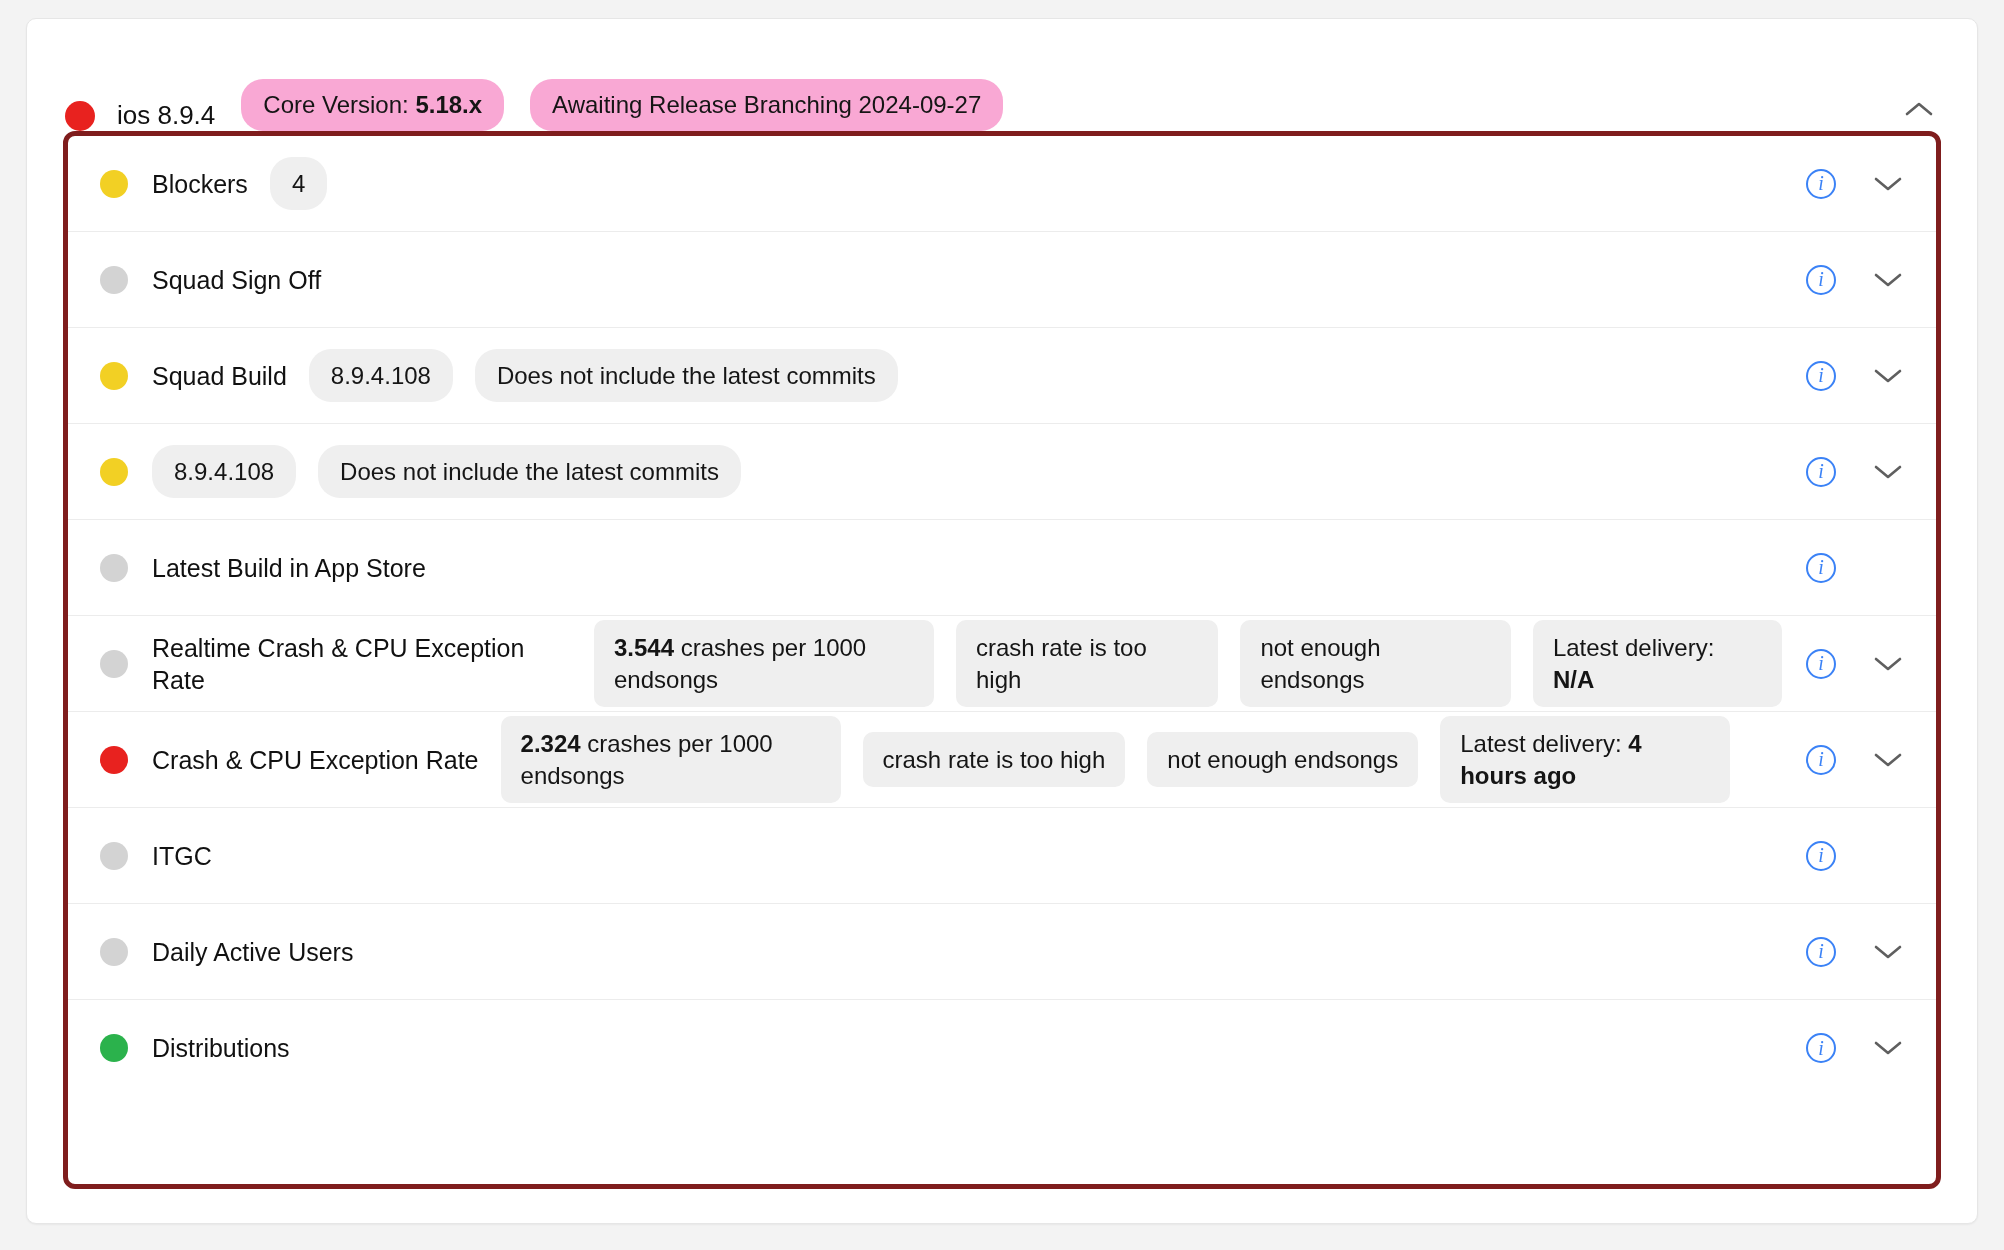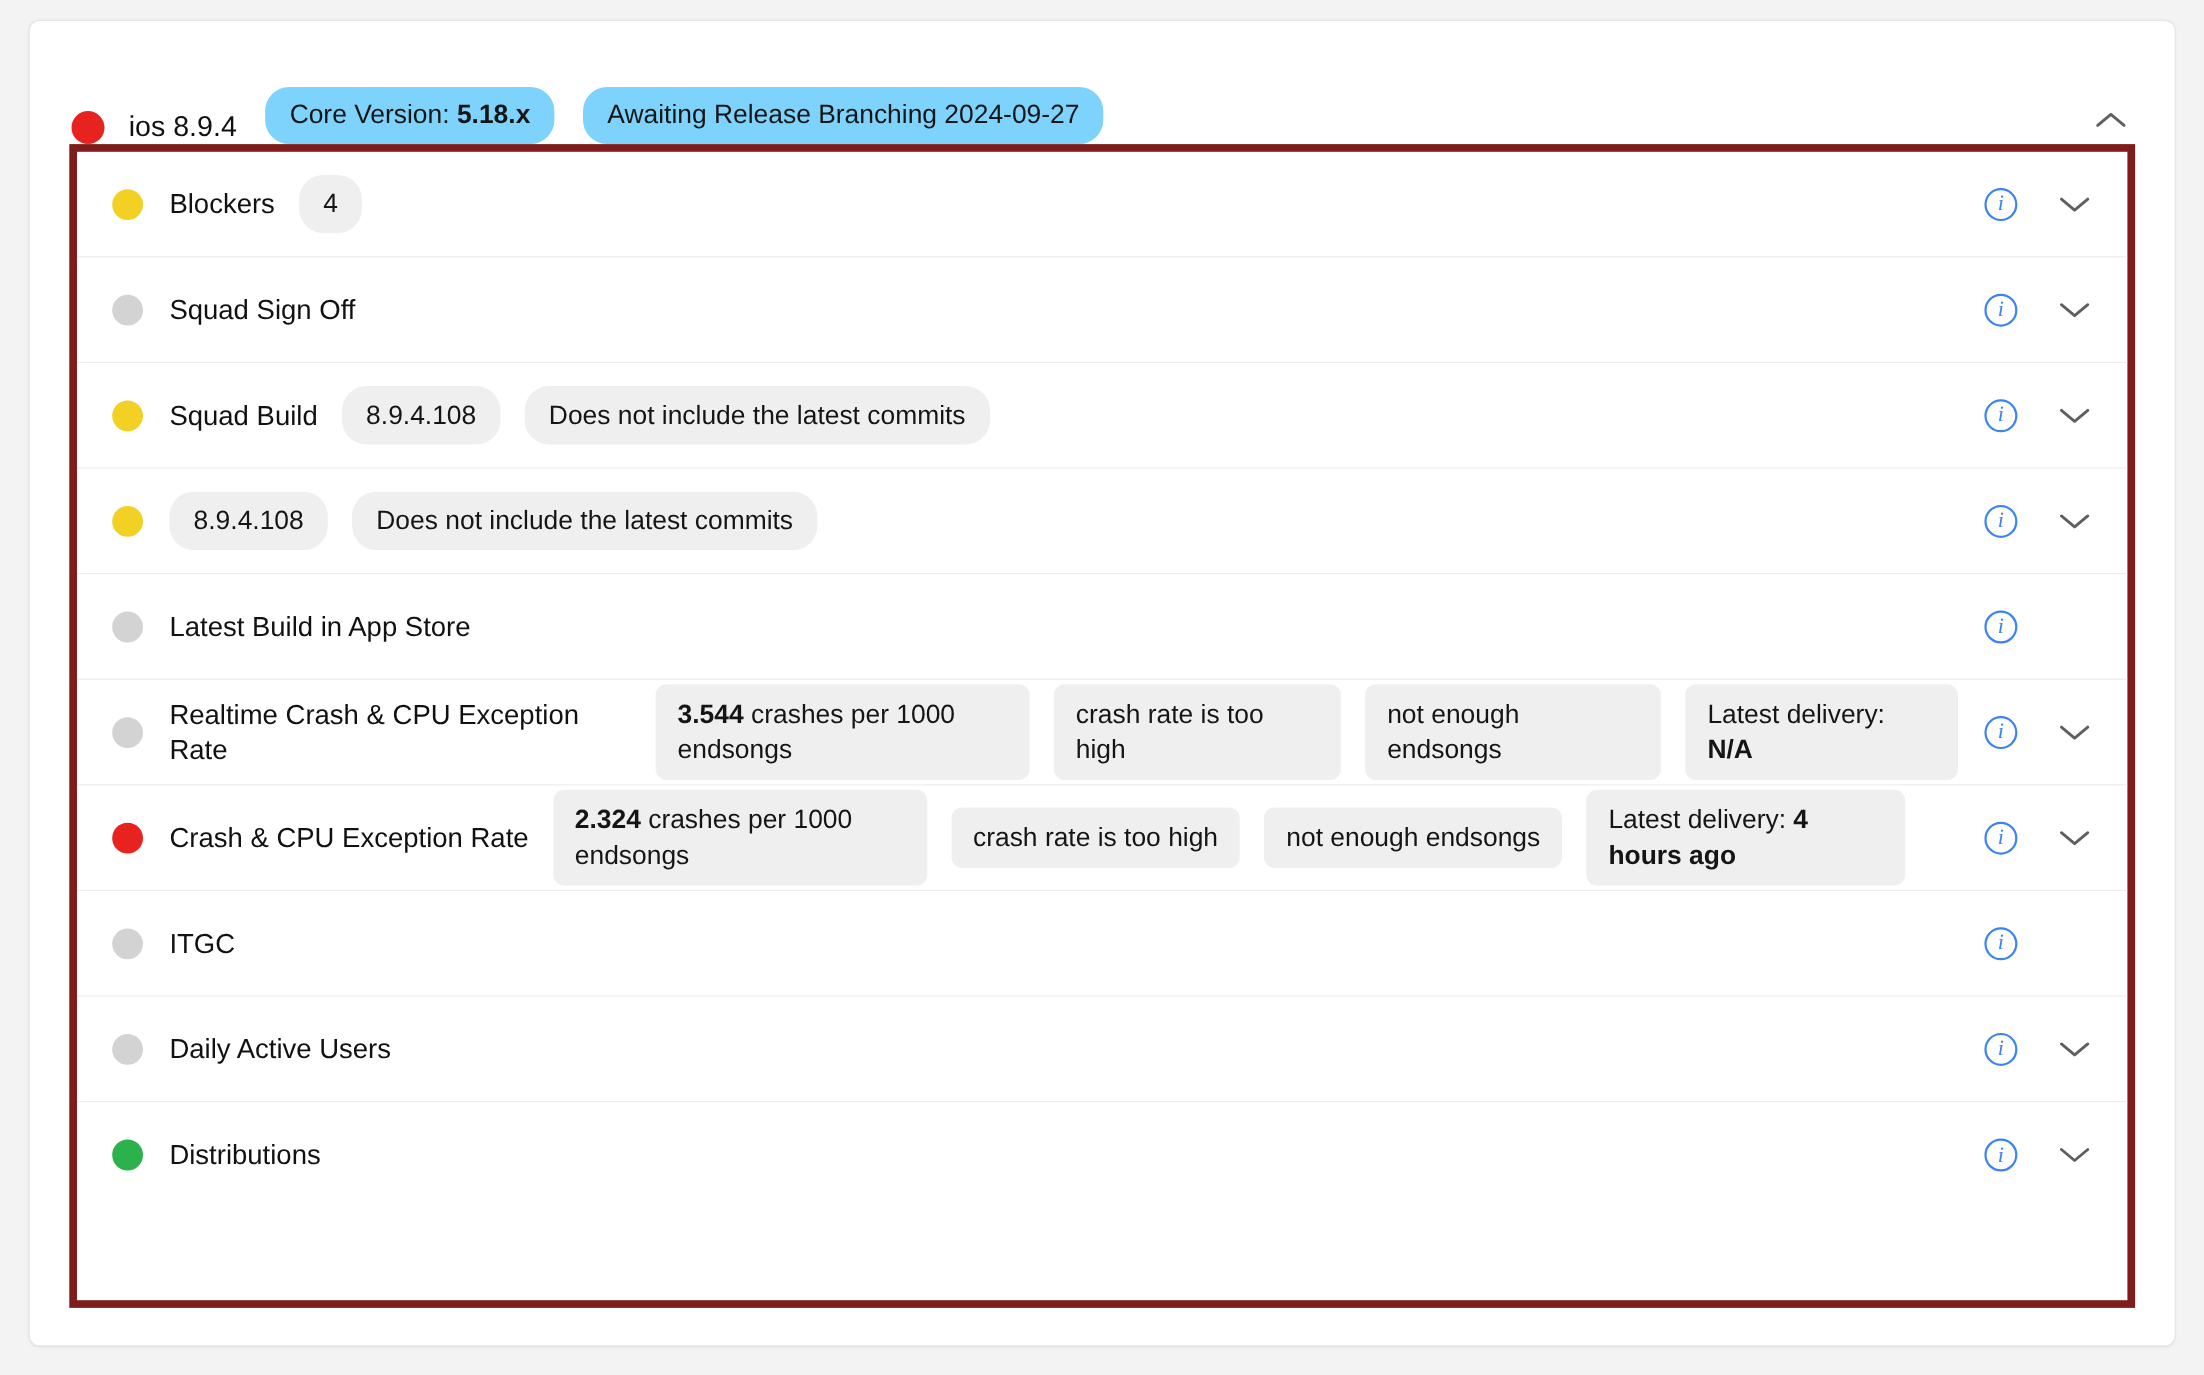--- a/index.html
+++ b/index.html
@@ -49,21 +49,21 @@
   }
   .dot-red    { background: #e8221f; }
 
   .release-title {
     font-size: 26px;
     color: #111;
     margin-left: 22px;
     white-space: nowrap;
   }
   .pill {
-    background: #7dd3fc;
+    background: #f9a8d4;
     border-radius: 22px;
     padding: 11px 22px;
     font-size: 24px;
     color: #151515;
     white-space: nowrap;
     line-height: 1.25;
   }
   .header-pill { margin-left: 26px; }
   .pill b { font-weight: bold; }
 
@@ -73,22 +73,22 @@
     height: 44px;
     display: flex;
     align-items: center;
     justify-content: center;
     color: #5f5f5f;
   }
 
   
   .rows-wrap {
     margin: 0 36px 34px 36px;
-    border: 7px solid #7f1d1d;
-    border-radius: 0;
+    border: 5px solid #7f1d1d;
+    border-radius: 12px;
     overflow: hidden;
     flex: 1 1 auto;
   }
   .row {
     display: flex;
     align-items: center;
     box-sizing: border-box;
     border-bottom: 1px solid #ececec;
     padding: 0 30px 0 32px;
     min-height: 96px;

